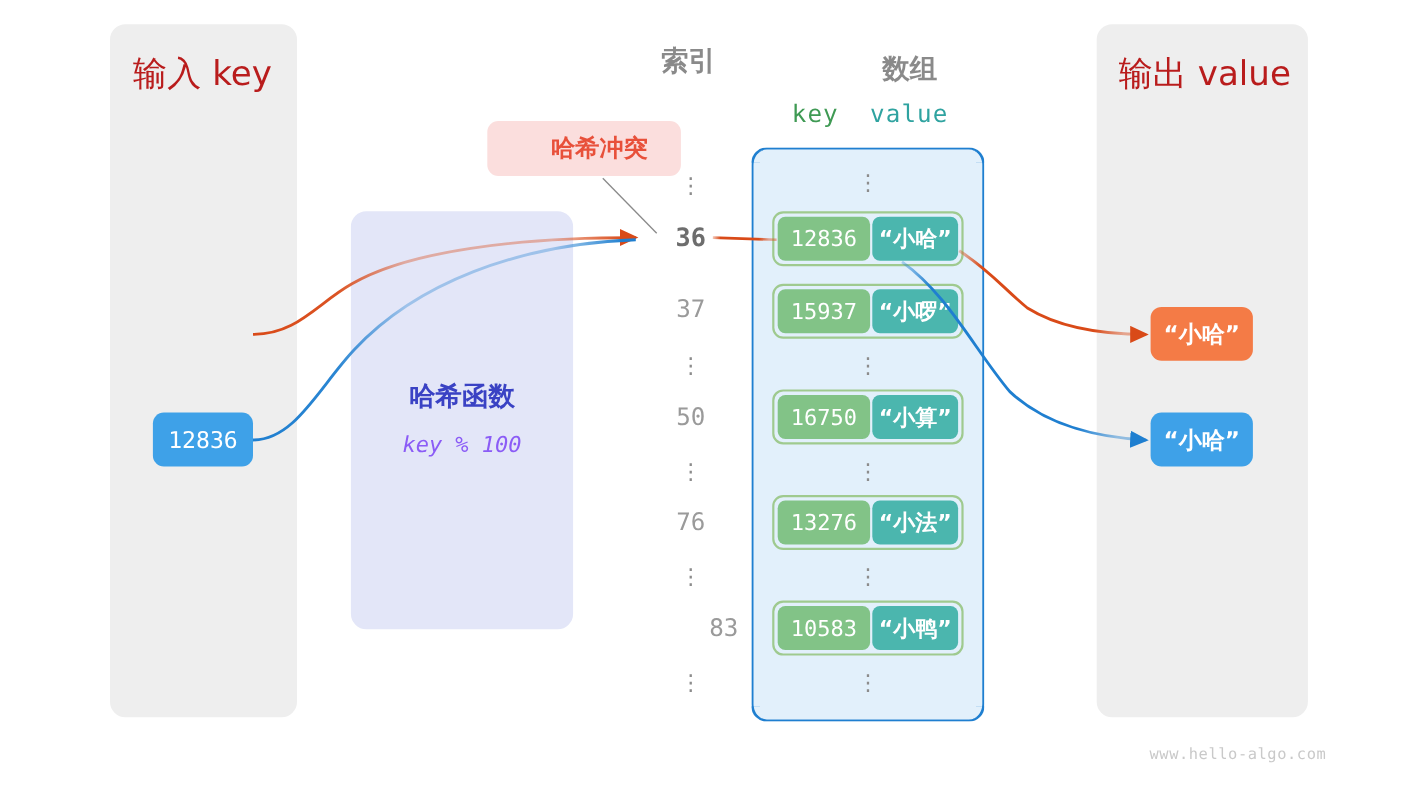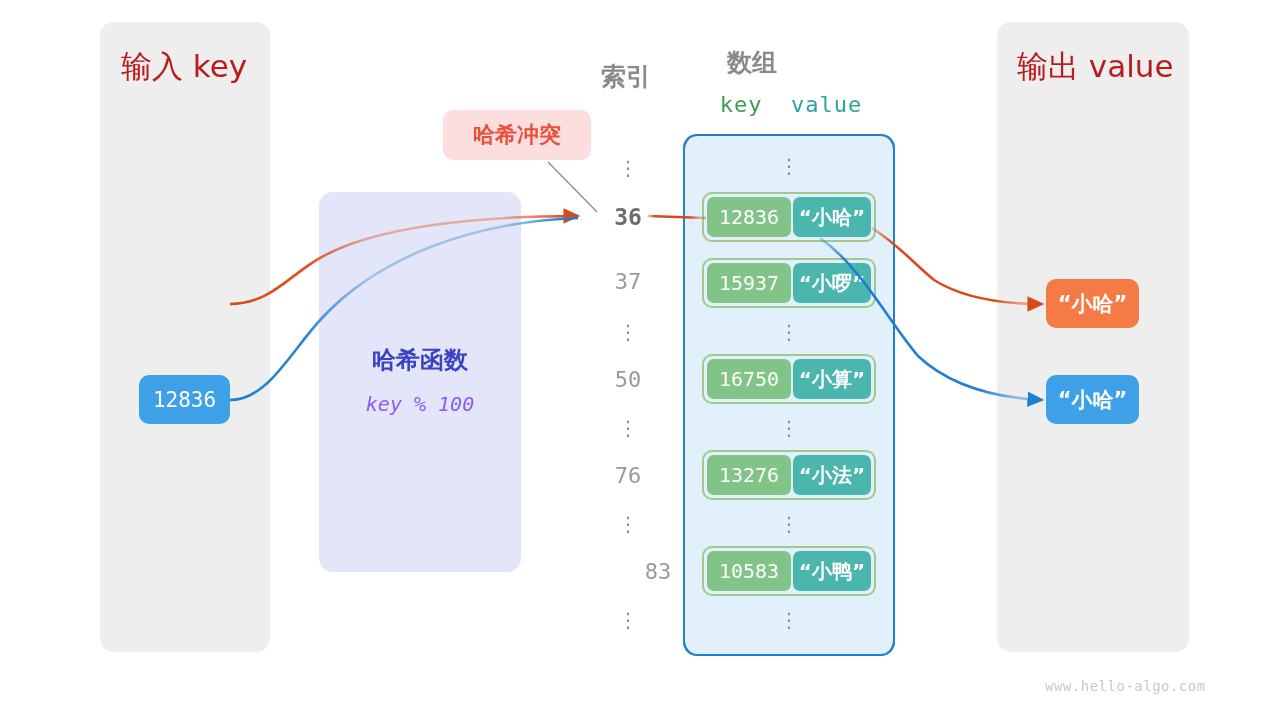--- a/index.html
+++ b/index.html
@@ -34,22 +34,22 @@
   #title-input  { left: 121px; top: 46px; }
   #title-output { left: 1017px; top: 46px; }
 
   .col-header {
     position: absolute;
     font-weight: bold;
     font-size: 25px;
     color: #8a8a8a;
     white-space: nowrap;
   }
-  #hdr-index { left: 601px; top: 60px; text-align: right; }
-  #hdr-array { left: 727px; top: 46px; }
+  #hdr-index { left: 601px; top: 39px; text-align: right; }
+  #hdr-array { left: 802px; top: 46px; }
 
   #hdr-kv {
     position: absolute;
     left: 687px;
     top: 92px;
     width: 208px;
     text-align: center;
     font-family: "DejaVu Sans Mono", "Liberation Mono", monospace;
     font-size: 22px;
     letter-spacing: 1px;
@@ -97,20 +97,21 @@
     position: absolute;
     left: 443px;
     top: 110px;
     width: 148px;
     height: 50px;
     background: #fbdedd;
     border-radius: 10px;
     display: flex;
     align-items: center;
     justify-content: center;
+    padding-left: 28px;
   }
   #collision-label {
     font-size: 22px;
     font-weight: bold;
     color: #e8503a;
     white-space: nowrap;
   }
 
   
   .chip {

